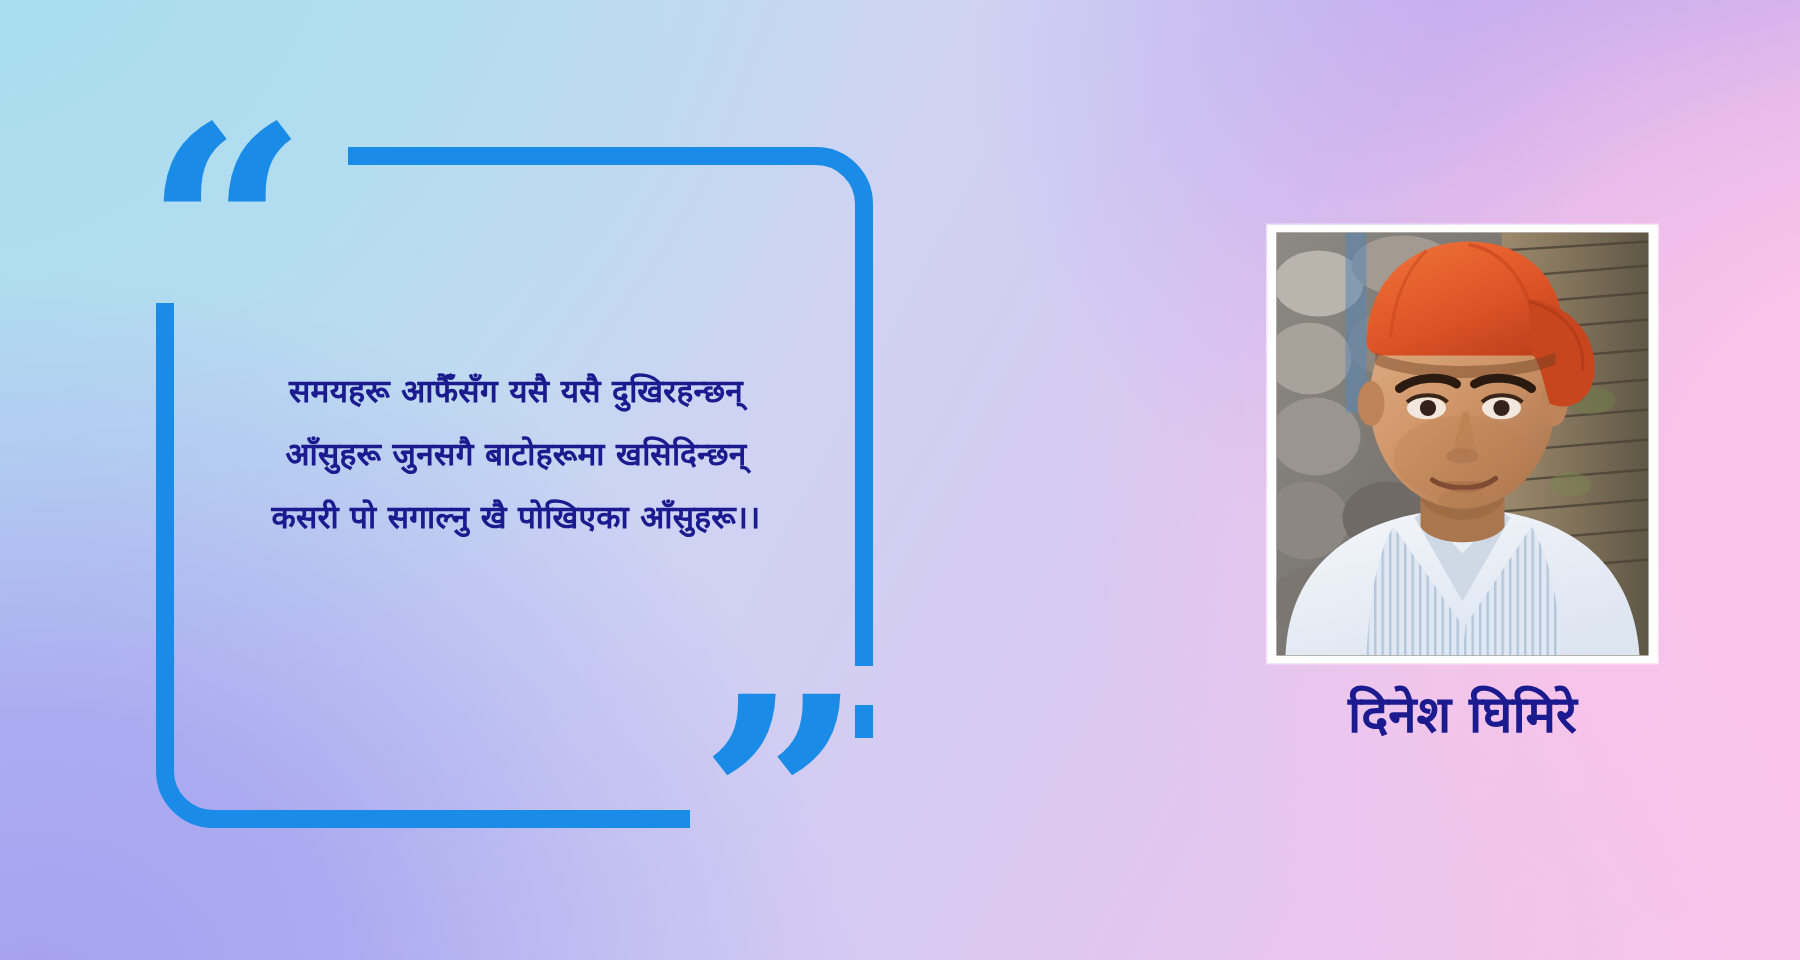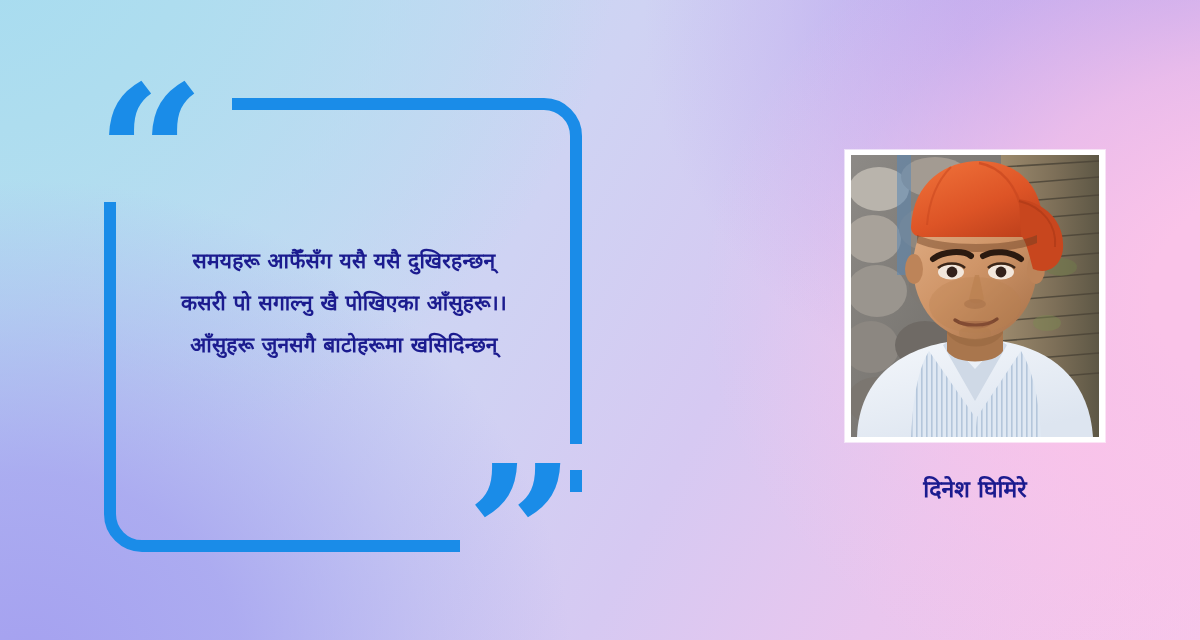--- a/index.html
+++ b/index.html
@@ -94,25 +94,24 @@
   #portrait-photo svg { display: block; }
 
   #author-name {
     position: absolute;
     left: 805px;
     top: 458px;
     width: 340px;
     text-align: center;
     font-family: "DejaVu Sans", "Liberation Sans", sans-serif;
     font-weight: 700;
-    font-size: 23px;
+    font-size: 34px;
     line-height: 38px;
     color: #1b1b8f;
     white-space: nowrap;
-    margin-top: 12px;
   }
 </style>
 </head>
 <body>
 
 <div id="poster">
 
   <div id="quote-frame">
     <svg width="478" height="456" viewBox="0 0 478 456" fill="none" aria-hidden="true">
 
@@ -123,22 +122,22 @@
       <path d="M6 104 V416 A32 32 0 0 0 38 448 H356" stroke="#1a8ce8" stroke-width="12" stroke-linecap="butt" fill="none"></path>
     </svg>
   </div>
 
   <div class="quote-mark" id="quote-open" style="color:#1a8ce8;">“</div>
 
   <div class="quote-mark" id="quote-close" style="color:#1a8ce8;">”</div>
 
   <div id="quote-text">
     <span class="qline">समयहरू आफैँसँग यसै यसै दुखिरहन्छन्</span>
+    <span class="qline">आँसुहरू जुनसगै बाटोहरूमा खसिदिन्छन्</span>
     <span class="qline">कसरी पो सगाल्नु खै पोखिएका आँसुहरू।।</span>
-    <span class="qline">आँसुहरू जुनसगै बाटोहरूमा खसिदिन्छन्</span>
   </div>
 
   <div id="portrait-card">
     <div id="portrait-photo">
       <svg width="248" height="282" viewBox="0 0 248 282" aria-hidden="true">
         <defs>
           <linearGradient id="gStone" x1="0" y1="0" x2="1" y2="1">
             <stop offset="0" stop-color="#8d8a86"></stop>
             <stop offset="1" stop-color="#6b6863"></stop>
           </linearGradient>

